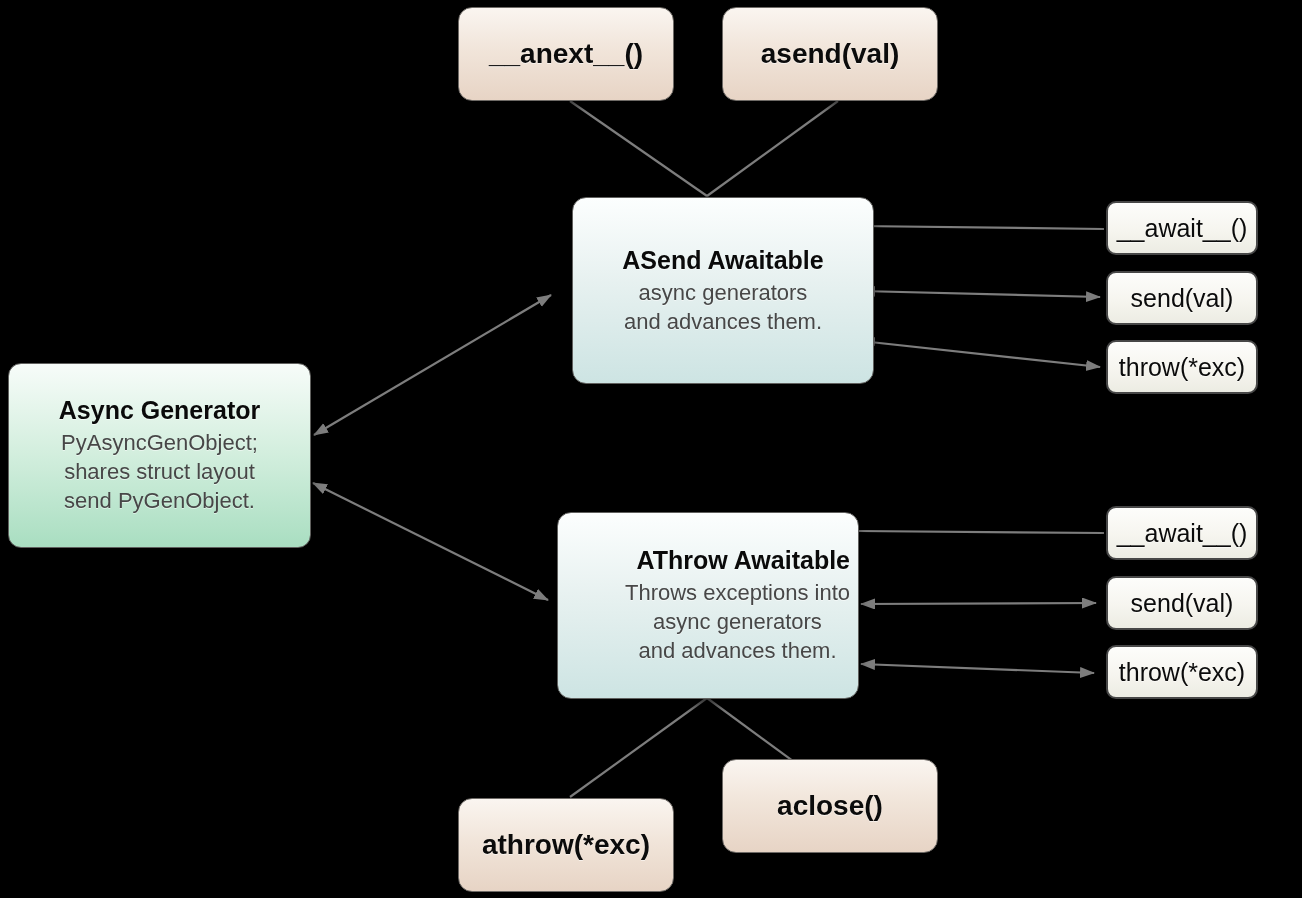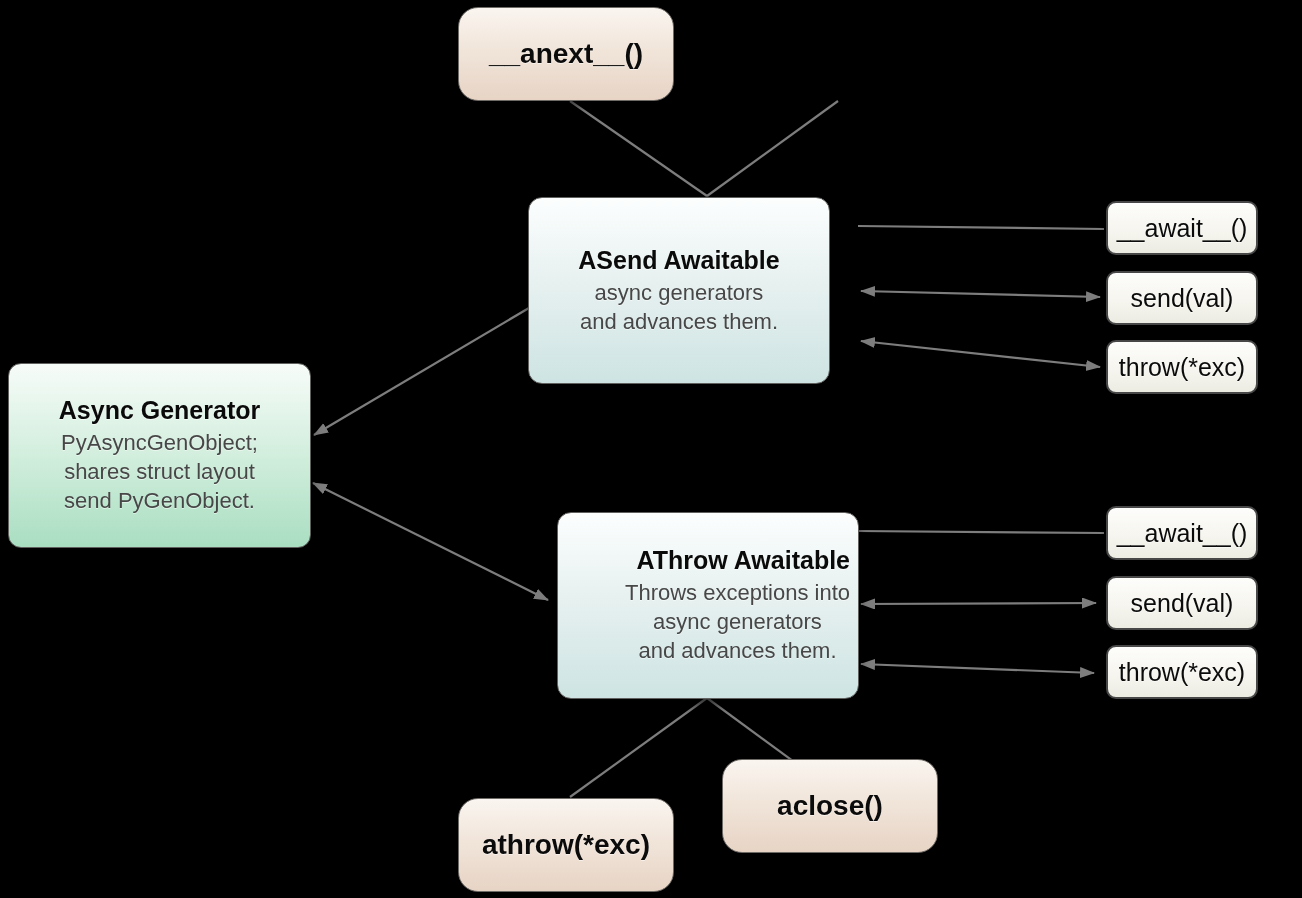--- a/index.html
+++ b/index.html
@@ -32,21 +32,21 @@
     flex-direction: column;
     align-items: center;
     justify-content: center;
     text-align: center;
   }
 
   
   .method-box {
     width: 216px;
     height: 94px;
-    border-radius: 20px;
+    border-radius: 14px;
     background: linear-gradient(180deg, #faf5f0 0%, #f1e5da 45%, #e7d4c5 100%);
     border: 1px solid #6e6a66;
     box-shadow: 0 5px 9px rgba(0,0,0,0.55);
   }
   .method-label {
     font-size: 28px;
     font-weight: bold;
     color: #0b0b0b;
     text-shadow: 0 1px 0 rgba(255,255,255,0.55);
     white-space: nowrap;
@@ -94,21 +94,21 @@
   .api-label {
     font-size: 25px;
     color: #0b0b0b;
     text-shadow: 0 1px 0 rgba(255,255,255,0.55);
     white-space: nowrap;
   }
 
   
   #n-anext            { left: 458px; top: 7px;   }
   #n-asend            { left: 722px; top: 7px;   }
-  #n-asend-awaitable  { left: 528px; top: 197px; }
+  #n-asend-awaitable  { left: 572px; top: 197px; }
   #n-generator        { left: 8px;   top: 363px; width: 303px; height: 185px; border-radius: 13px; }
   #n-athrow-awaitable { left: 557px; top: 512px; align-items: flex-end; }
   #n-await-upper      { left: 1106px; top: 201px; }
   #n-send-upper       { left: 1106px; top: 271px; }
   #n-throw-upper      { left: 1106px; top: 340px; }
   #n-await-lower      { left: 1106px; top: 506px; }
   #n-send-lower       { left: 1106px; top: 576px; }
   #n-throw-lower      { left: 1106px; top: 645px; }
   #n-athrow-method    { left: 458px; top: 798px; }
   #n-aclose           { left: 722px; top: 759px; }
@@ -134,20 +134,23 @@
       <line x1="858" y1="531" x2="1104" y2="533" class="edge-line" stroke="#7d7d7d"></line>
       <line x1="861" y1="604" x2="1096" y2="603" class="edge-line" stroke="#7d7d7d" marker-start="url(#arrowhead)" marker-end="url(#arrowhead)"></line>
       <line x1="861" y1="664" x2="1094" y2="673" class="edge-line" stroke="#7d7d7d" marker-start="url(#arrowhead)" marker-end="url(#arrowhead)"></line>
       <line x1="707" y1="698" x2="570" y2="797" class="edge-line" stroke="#7d7d7d"></line>
       <line x1="707" y1="698" x2="842" y2="797" class="edge-line" stroke="#7d7d7d"></line>
     </svg>
 
   <div class="node method-box" id="n-anext">
     <span class="method-label">__anext__()</span>
   </div>
+  <div class="node method-box" id="n-asend">
+    <span class="method-label">asend(val)</span>
+  </div>
 
   <div class="node big-box teal" id="n-asend-awaitable">
     <div class="box-title">ASend Awaitable</div>
     <div class="box-desc">
       <div>async generators</div>
       <div>and advances them.</div>
     </div>
   </div>
 
   <div class="node big-box green" id="n-generator">

